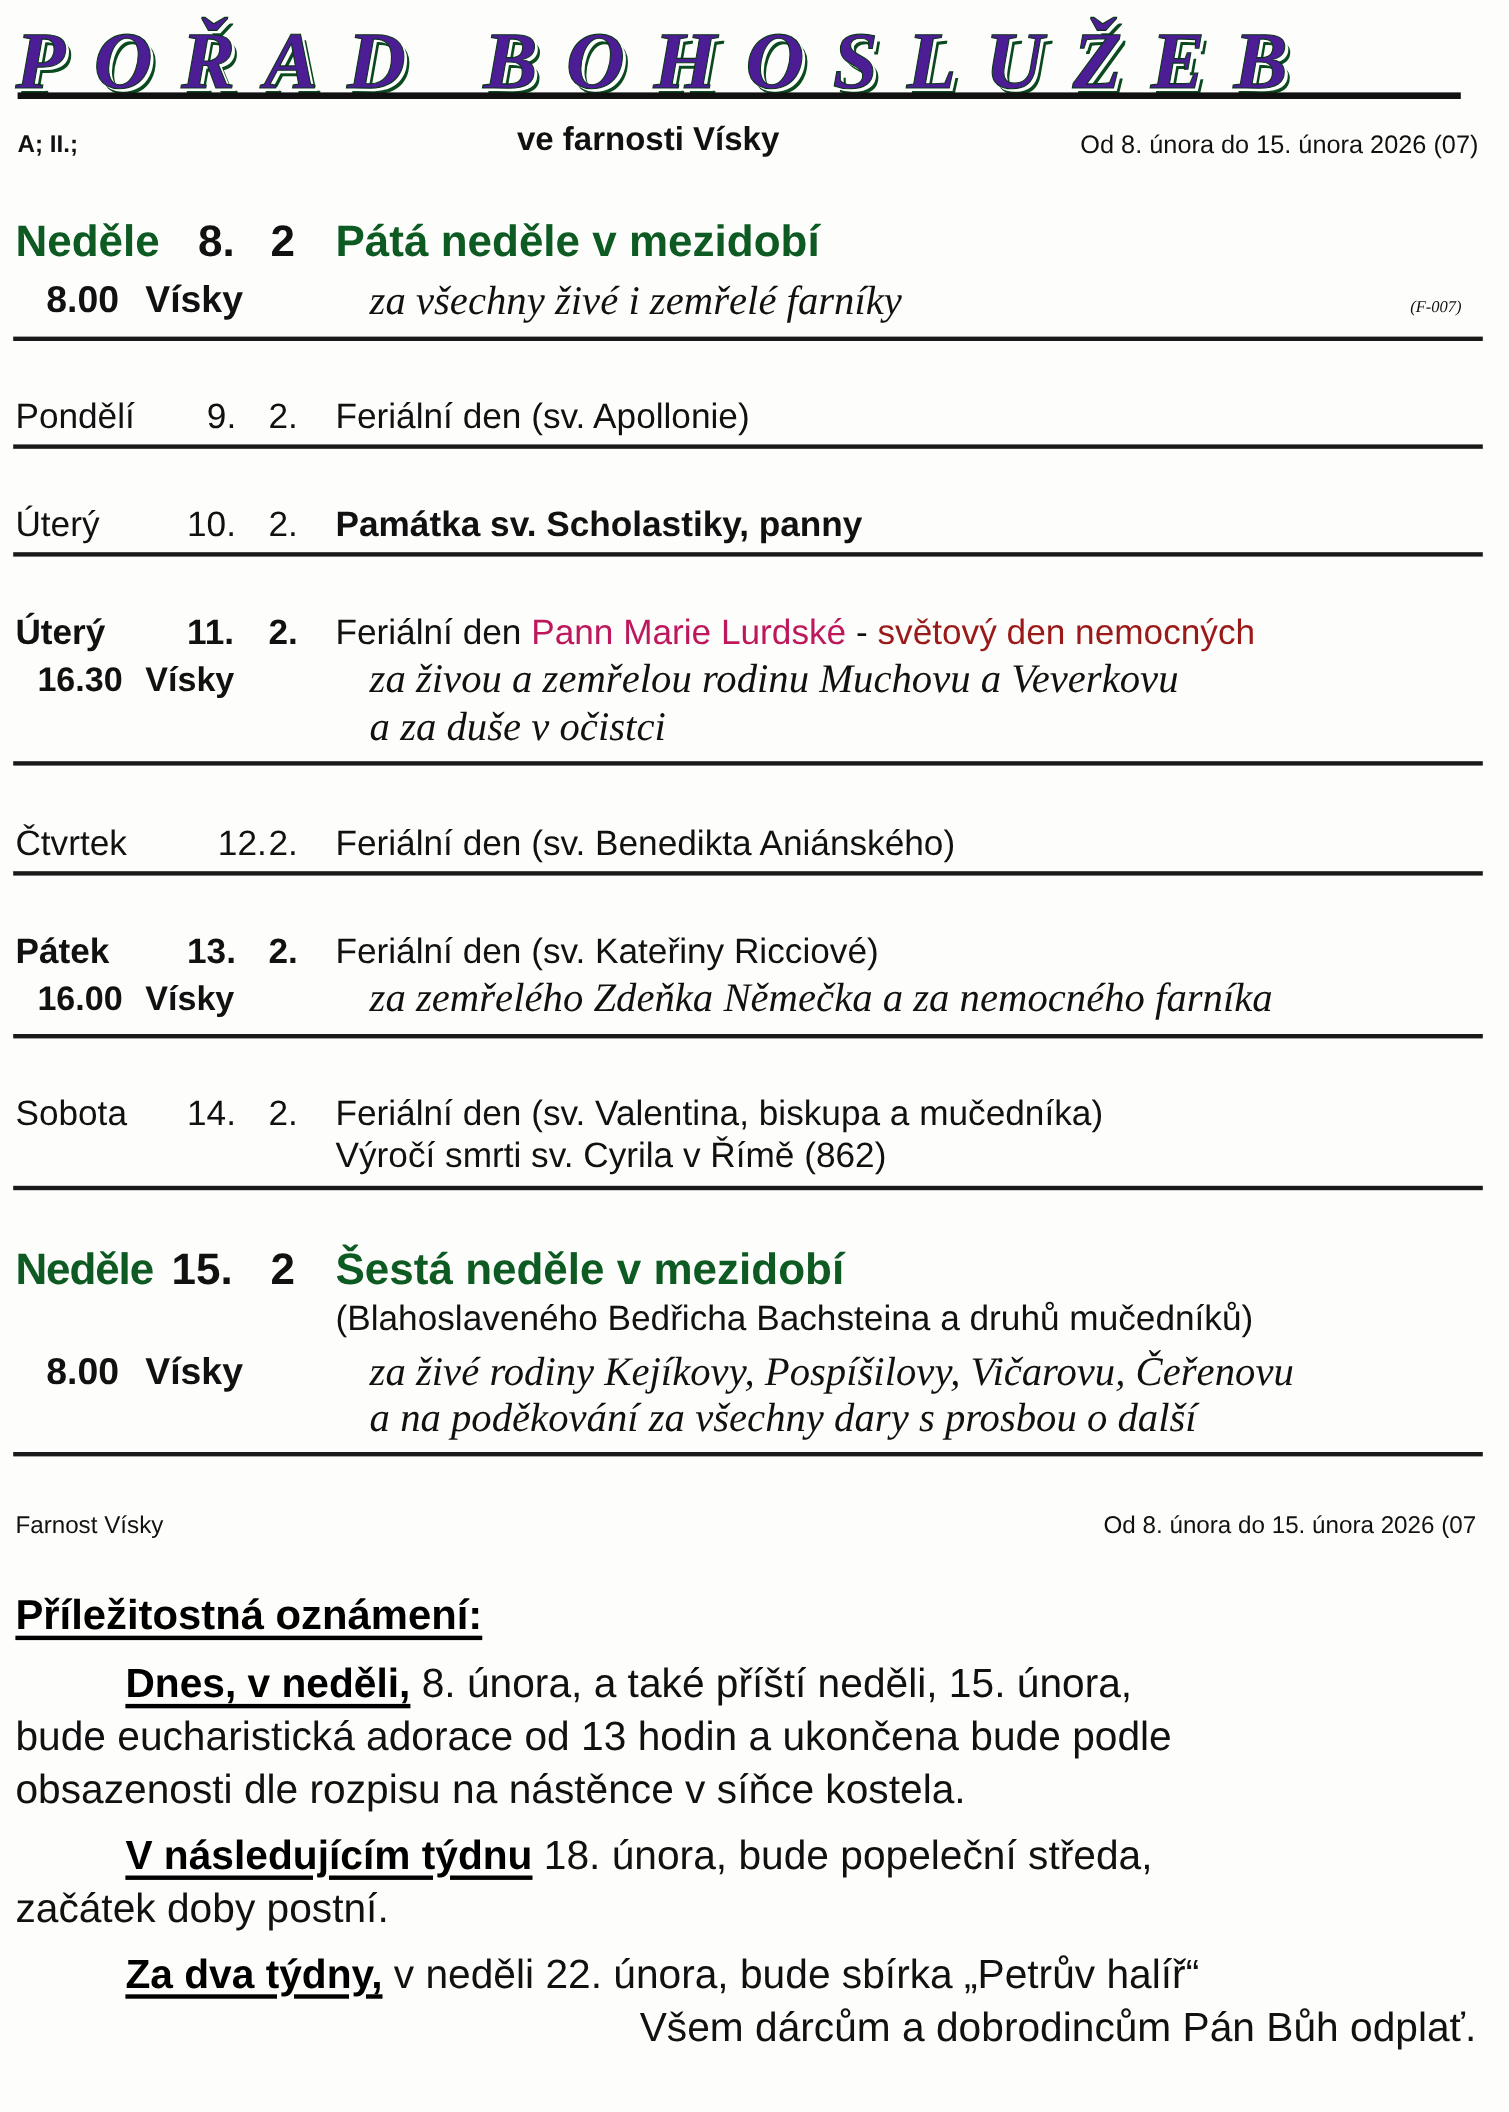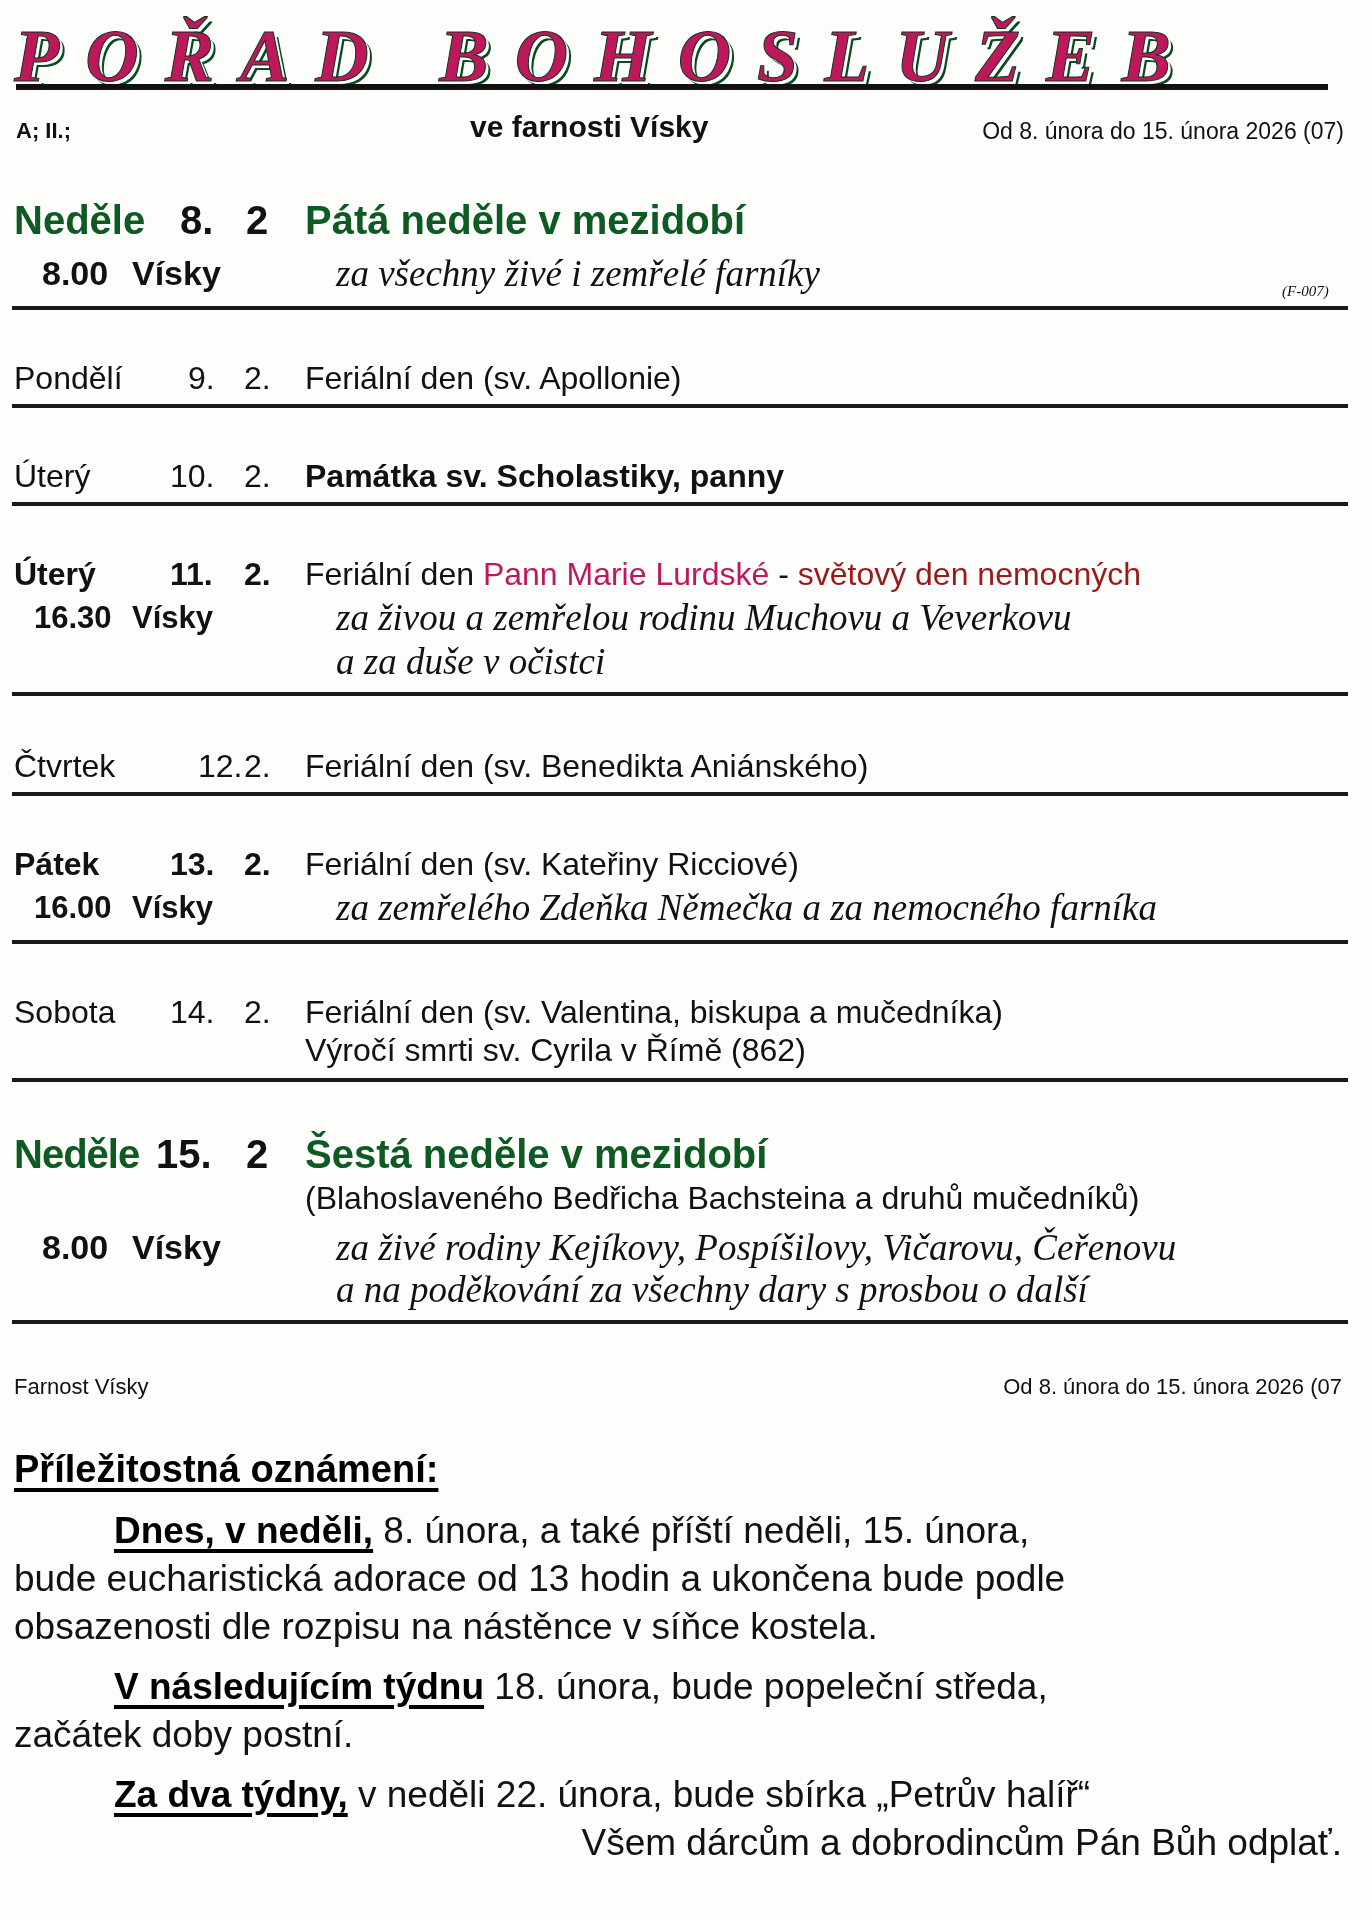--- a/index.html
+++ b/index.html
@@ -1,20 +1,20 @@
 <!DOCTYPE html>
 <html><head>
 <meta charset="utf-8">
 <style>
   html, body { margin:0; padding:0; background:#fdfdfb; }
   body { width:1372px; height:1920px; position:relative; overflow:hidden;
          font-family:"Liberation Sans", sans-serif; color:#111; }
   .abs { position:absolute; white-space:nowrap; }
   .title { left:14px; top:14px; font-family:"Liberation Serif", serif; font-weight:bold; font-style:italic;
-           font-size:74px; letter-spacing:26px; color:#be185d;
+           font-size:74px; letter-spacing:26px; color:#4c1d95;
            text-shadow: 3px 3px 0 #fff, 5px 5px 0 #0b4a1e; -webkit-text-stroke:1px #083515; }
   .title-rule { left:16px; top:84px; width:1312px; height:6px; background:#111; }
   .hdr { font-size:24px; }
   .rule { position:absolute; left:12px; width:1336px; height:4px; background:#1a1a1a; }
   .green { color:#0d5a22; }
   .big { font-size:40px; font-weight:bold; }
   .mid { font-size:32px; }
   .time { font-size:34px; font-weight:bold; }
   .script { font-family:"Liberation Serif", serif; font-style:italic; font-size:37px; }
   .blue { color:#be185d; }
@@ -31,21 +31,21 @@
 <div class="abs hdr" style="left:470px;top:110px;font-weight:bold;font-size:30px;">ve farnosti Vísky</div>
 <div class="abs hdr" style="right:28px;top:118px;font-size:23px;">Od 8. února do 15. února 2026 (07)</div>
 
 <div class="abs big green" style="left:14px;top:198px;">Neděle</div>
 <div class="abs big" style="left:180px;top:198px;">8.</div>
 <div class="abs big" style="left:246px;top:198px;">2</div>
 <div class="abs big green" style="left:305px;top:198px;">Pátá neděle v mezidobí</div>
 <div class="abs time" style="left:42px;top:254px;">8.00</div>
 <div class="abs time" style="left:132px;top:254px;">Vísky</div>
 <div class="abs script" style="left:336px;top:252px;">za všechny živé i zemřelé farníky</div>
-<div class="abs" style="left:1282px;top:283px;font-family:'Liberation Serif',serif;font-style:italic;font-size:15px;">(F-007)</div>
+<div class="abs" style="left:1282px;top:272px;font-family:'Liberation Serif',serif;font-style:italic;font-size:15px;">(F-007)</div>
 <div class="rule" style="top:306px;"></div>
 
 <div class="abs mid" style="left:14px;top:360px;">Pondělí</div>
 <div class="abs mid" style="left:188px;top:360px;">9.</div>
 <div class="abs mid" style="left:244px;top:360px;">2.</div>
 <div class="abs mid" style="left:305px;top:360px;">Feriální den (sv. Apollonie)</div>
 <div class="rule" style="top:404px;"></div>
 
 <div class="abs mid" style="left:14px;top:458px;">Úterý</div>
 <div class="abs mid" style="left:170px;top:458px;">10.</div>

